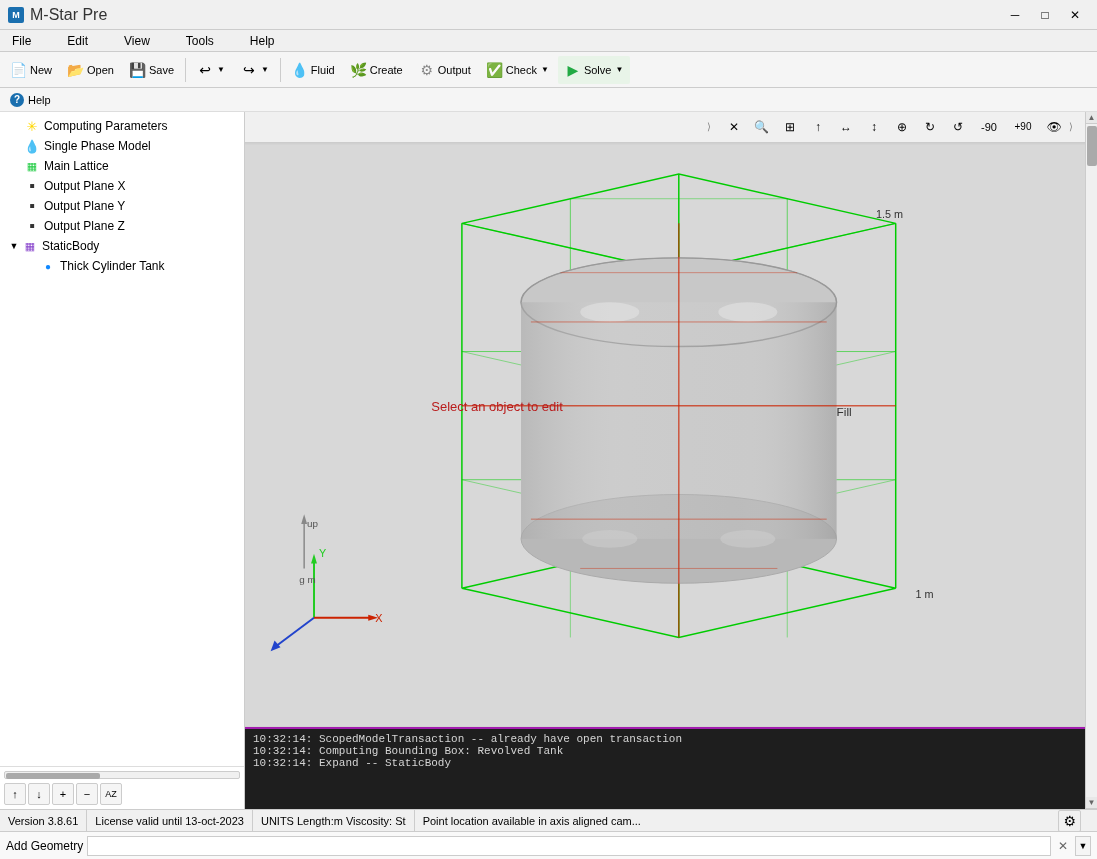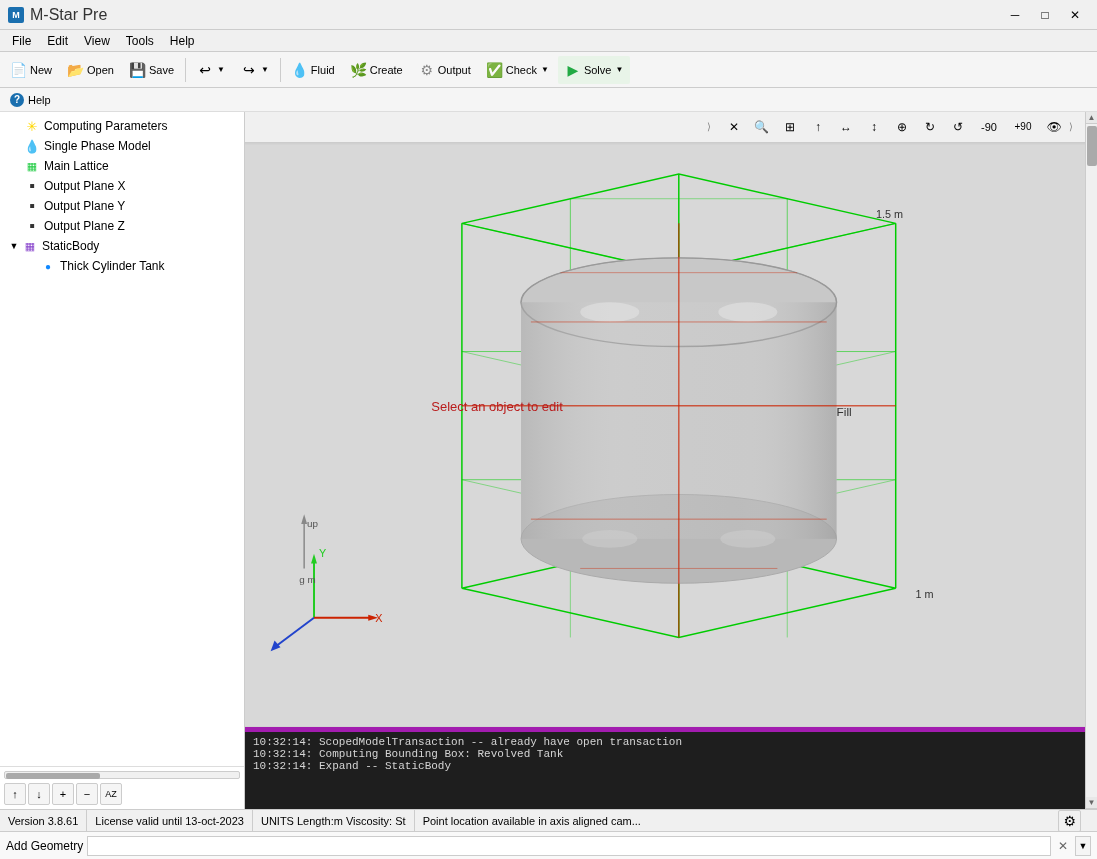--- a/index.html
+++ b/index.html
@@ -7,21 +7,21 @@
 
     
     .title-bar { background: #f0f0f0; height: 30px; display: flex; align-items: center; padding: 0 8px; border-bottom: 1px solid #ccc; justify-content: space-between; }
     .title-bar-left { display: flex; align-items: center; gap: 6px; }
     .title-bar-icon { width: 16px; height: 16px; background: #1a6faf; border-radius: 2px; display: flex; align-items: center; justify-content: center; color: white; font-size: 9px; font-weight: bold; }
     .title-bar-text { font-size: 16px; color: #333; }
     .title-bar-controls { display: flex; gap: 2px; }
     .title-bar-btn { width: 28px; height: 20px; border: none; background: transparent; cursor: pointer; font-size: 12px; display: flex; align-items: center; justify-content: center; }
 
     
-    .menu-bar { background: #f0f0f0; height: 22px; display: flex; align-items: center; padding: 0 4px; border-bottom: 1px solid #ccc; }
+    .menu-bar { background: #f0f0f0; height: 22px; display: flex; align-items: center; padding: 0 4px; border-bottom: 1px solid #ccc; gap: 20px; }
     .menu-item { padding: 2px 8px; cursor: pointer; font-size: 12px; }
 
     
     .toolbar { background: #f5f5f5; height: 36px; display: flex; align-items: center; padding: 0 4px; border-bottom: 1px solid #ccc; gap: 2px; }
     .toolbar-btn { display: flex; align-items: center; gap: 3px; padding: 3px 6px; border: 1px solid transparent; border-radius: 2px; cursor: pointer; background: transparent; font-size: 11px; height: 28px; }
     .toolbar-sep { width: 1px; height: 24px; background: #ccc; margin: 0 2px; }
     .toolbar-btn-icon { width: 16px; height: 16px; display: flex; align-items: center; justify-content: center; font-size: 14px; }
     .dropdown-arrow { font-size: 8px; margin-left: 1px; }
 
     
@@ -55,21 +55,21 @@
     
     .viewport-toolbar { height: 34px; background: #f0f0f0; border-bottom: 1px solid #ccc; display: flex; align-items: center; padding: 0 4px; gap: 2px; justify-content: flex-end; }
     .vp-btn { width: 26px; height: 26px; border: 1px solid transparent; background: transparent; border-radius: 2px; cursor: pointer; display: flex; align-items: center; justify-content: center; font-size: 12px; }
     .vp-expand { width: 12px; font-size: 10px; color: #888; cursor: pointer; }
 
     
     .scene-container { flex: 1; position: relative; }
     .scene-hint { position: absolute; top: 50%; left: 35%; transform: translate(-50%, -50%); color: #888; font-size: 13px; }
 
     
-    .log-panel { height: 90px; background: #1e1e1e; border-top: 5px solid #a21caf; padding: 4px 8px; overflow-y: auto; font-family: 'Courier New', monospace; font-size: 11px; color: #d4d4d4; }
+    .log-panel { height: 90px; background: #1e1e1e; border-top: 2px solid #a21caf; padding: 4px 8px; overflow-y: auto; font-family: 'Courier New', monospace; font-size: 11px; color: #d4d4d4; }
 
     
     .status-bar { height: 22px; background: #f0f0f0; border-top: 1px solid #ccc; display: flex; align-items: center; font-size: 11px; }
     .status-section { padding: 0 8px; border-right: 1px solid #ccc; height: 100%; display: flex; align-items: center; white-space: nowrap; }
     .status-section:last-child { border-right: none; flex: 1; }
     .status-gear { margin-left: auto; padding: 0 8px; cursor: pointer; }
 
     
     .add-geo-bar { height: 28px; background: #f9f9f9; border-top: 1px solid #ccc; display: flex; align-items: center; padding: 0 6px; gap: 4px; }
     .add-geo-input { flex: 1; height: 20px; border: 1px solid #ccc; padding: 0 4px; font-size: 11px; }

